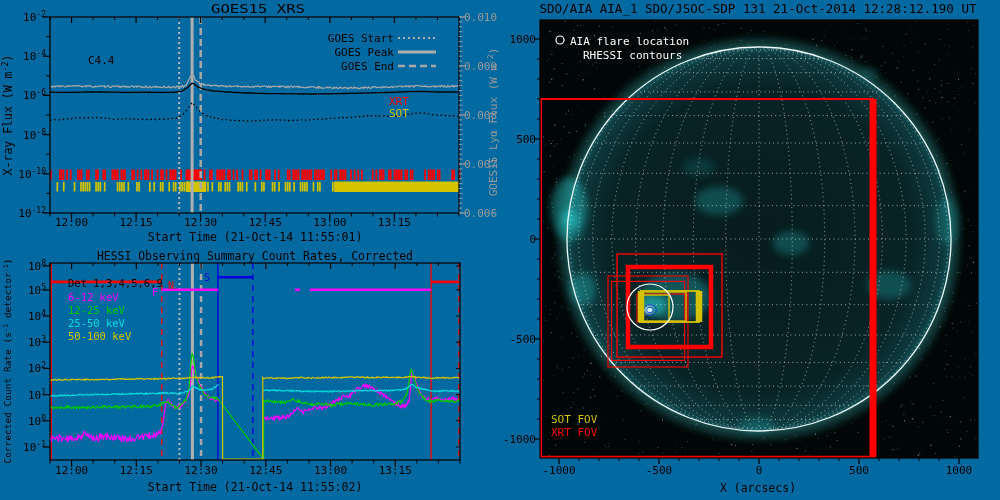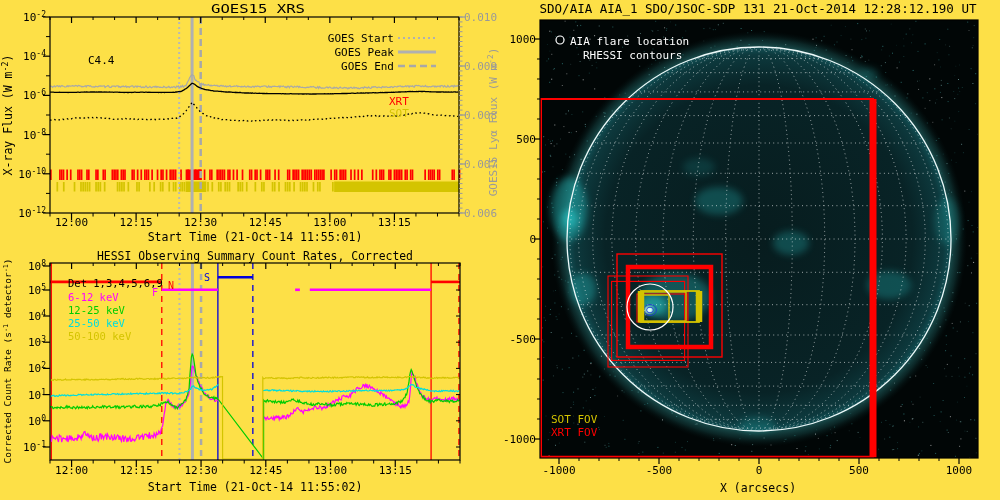--- a/index.html
+++ b/index.html
@@ -1,16 +1,16 @@
 <!DOCTYPE html>
 <html><head>
 <meta charset="utf-8">
 <style>
   html,body{margin:0;padding:0;background:#ffffff;}
-  #stage{position:relative;width:1000px;height:500px;background:#fde047;overflow:hidden;}
+  #stage{position:relative;width:1000px;height:500px;background:#0369a1;overflow:hidden;}
   #stage svg{position:absolute;top:0;left:0;}
   svg text{font-family:"DejaVu Sans Mono","Liberation Mono",monospace;}
 </style>
 </head>
 <body>
 
 <div id="stage">
   <svg id="goes-svg" width="500" height="250" viewBox="0 0 500 250">
       <text fill="#000" font-size="13" text-anchor="middle" x="258" y="13" textLength="94" lengthAdjust="spacingAndGlyphs">GOES15 XRS</text>
       <g>

